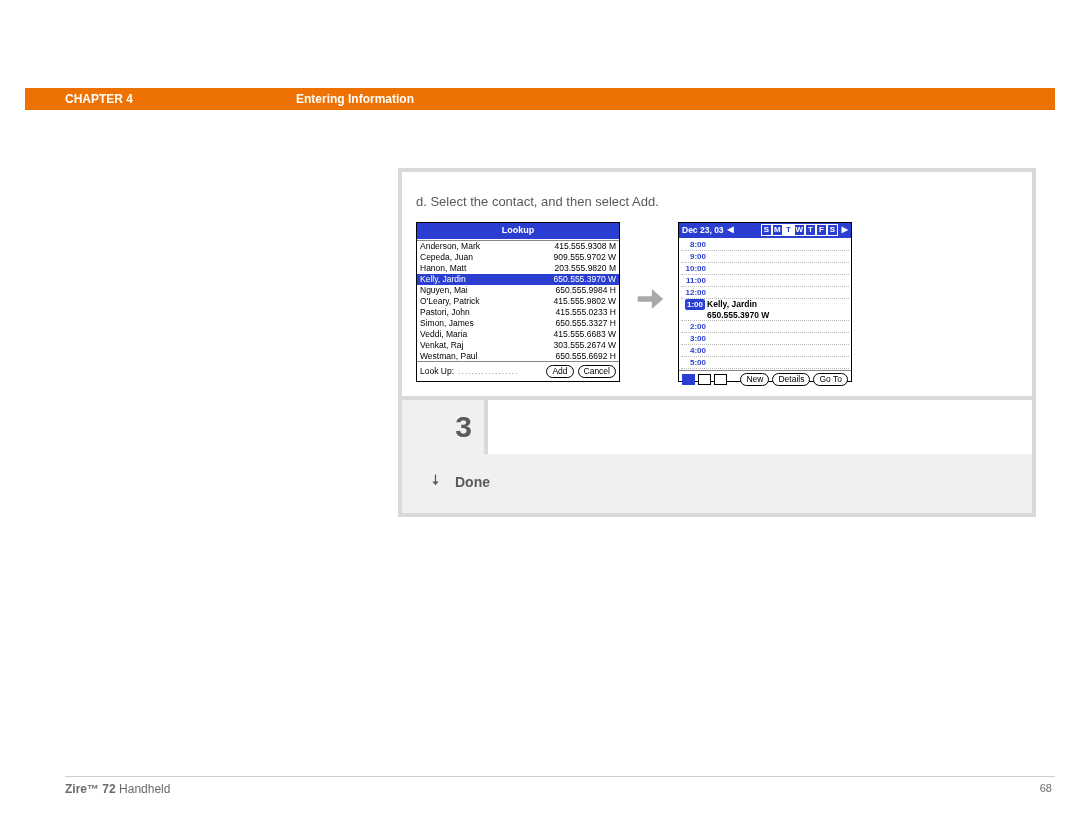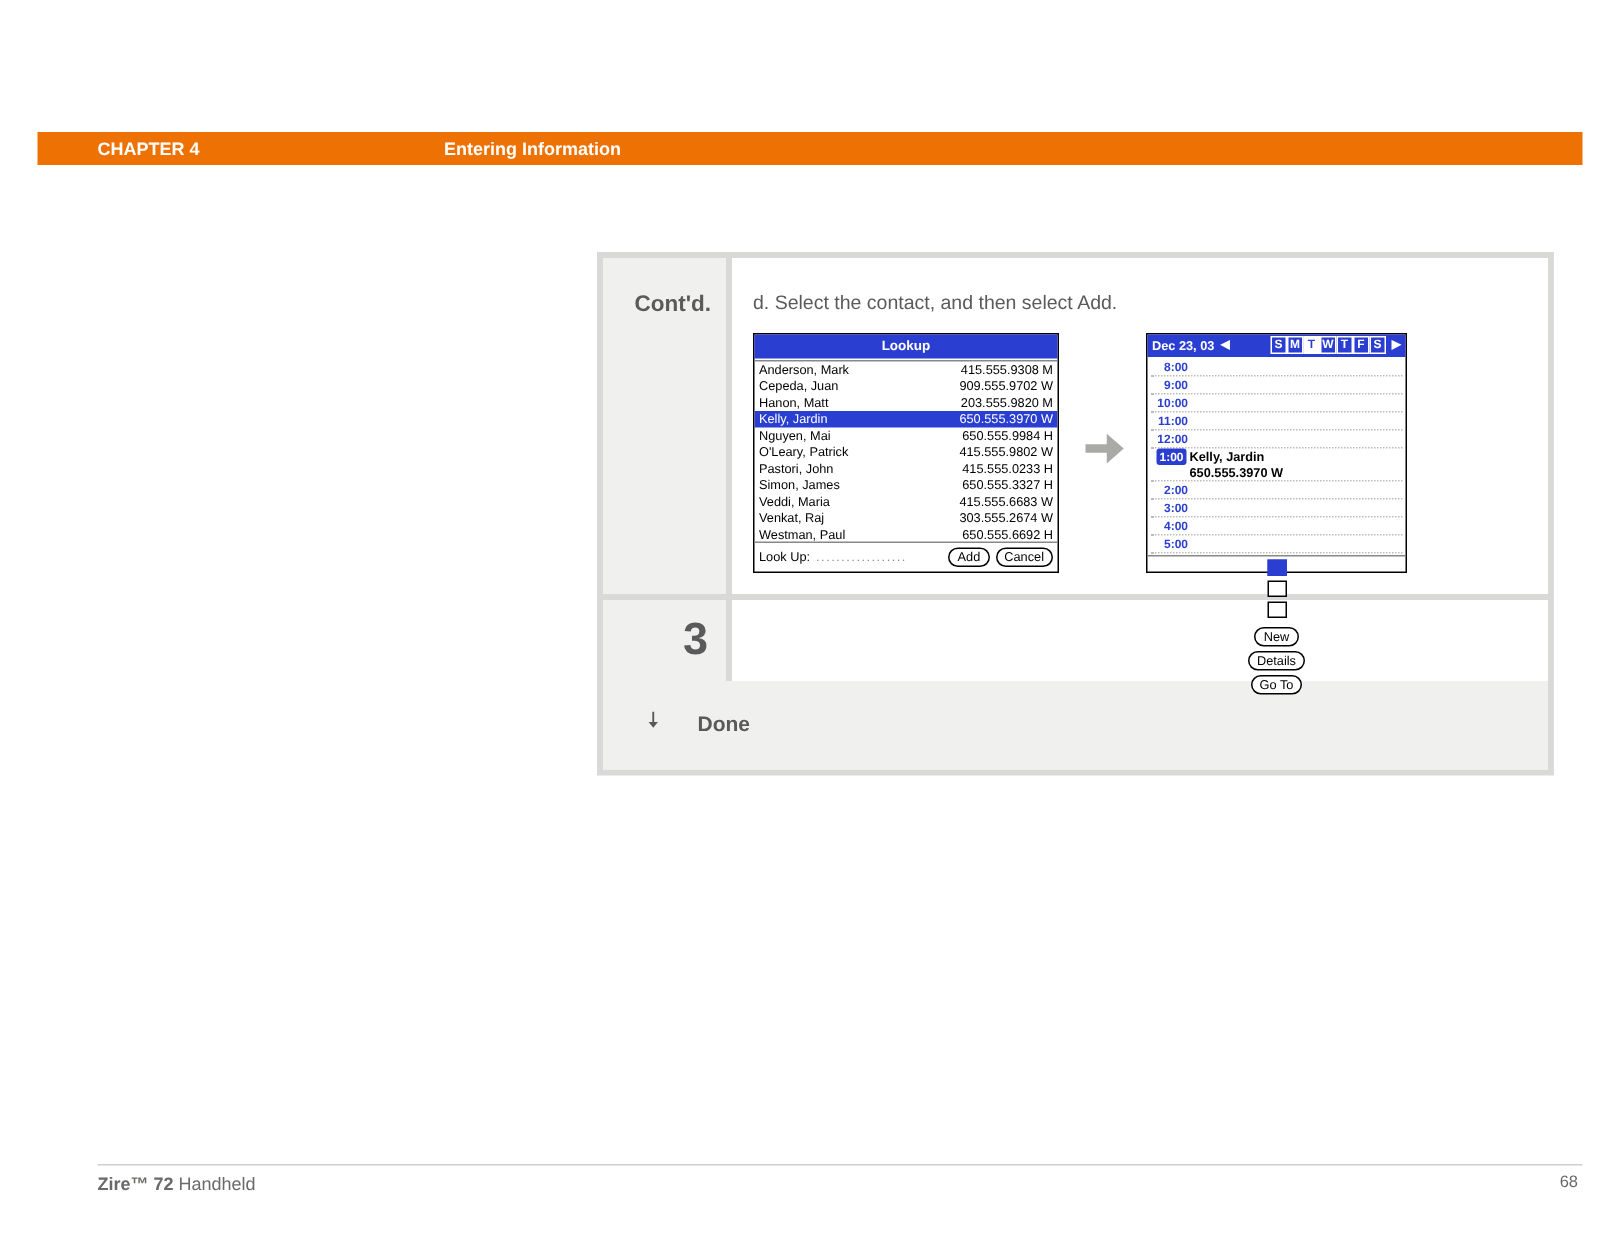--- a/index.html
+++ b/index.html
@@ -186,21 +186,20 @@
     margin-left: 4px;
     margin-right: 2px;
   }
   .cal-bottom {
     border-top: 1px solid #888;
     display: flex;
     align-items: center;
     gap: 3px;
     padding: 2px 3px;
     font-size: 8.5px;
-    flex-direction: column;
   }
   .cal-bottom .view-icon {
     width: 13px;
     height: 11px;
     border: 1px solid #000;
     background: #fff;
     position: relative;
   }
   .cal-bottom .view-icon.sel { background: #2a3fd1; border-color: #2a3fd1; }
   .cal-bottom .spacer { flex: 1; }
@@ -213,21 +212,21 @@
     gap: 20px;
     font-size: 14px;
     font-weight: 700;
     color: #5a5a5a;
     line-height: 1.5;
   }
   .done-row .done-label {
     white-space: nowrap;
     display: flex;
     align-items: flex-start;
-    gap: 22px;
+    gap: 12px;
   }
   .done-arrow svg { width: 15px; height: 15px; }
   .done-arrow path { fill: #5a5a5a; }
 
   
   .footer-rule {
     position: absolute;
     left: 65px;
     right: 25px;
     top: 776px;
@@ -253,21 +252,20 @@
 <body>
 
 <div class="orange-bar">
   <span class="chapter">CHAPTER 4</span>
   <span class="section">Entering Information</span>
 </div>
 
 <div class="steps-wrap">
 
   <div class="step-row">
-    <div class="step-left contd">Cont'd.</div>
     <div class="step-body">
       <div class="instr">d.  Select the contact, and then select Add.</div>
       <div class="screens">
 
         <div class="palm-screen lookup-screen">
           <div class="lookup-title">Lookup</div>
           <div class="lookup-list" id="lookup-list">
               <div class="lookup-row">
                 <span>Anderson, Mark</span>
                 <span>415.555.9308 M</span>

